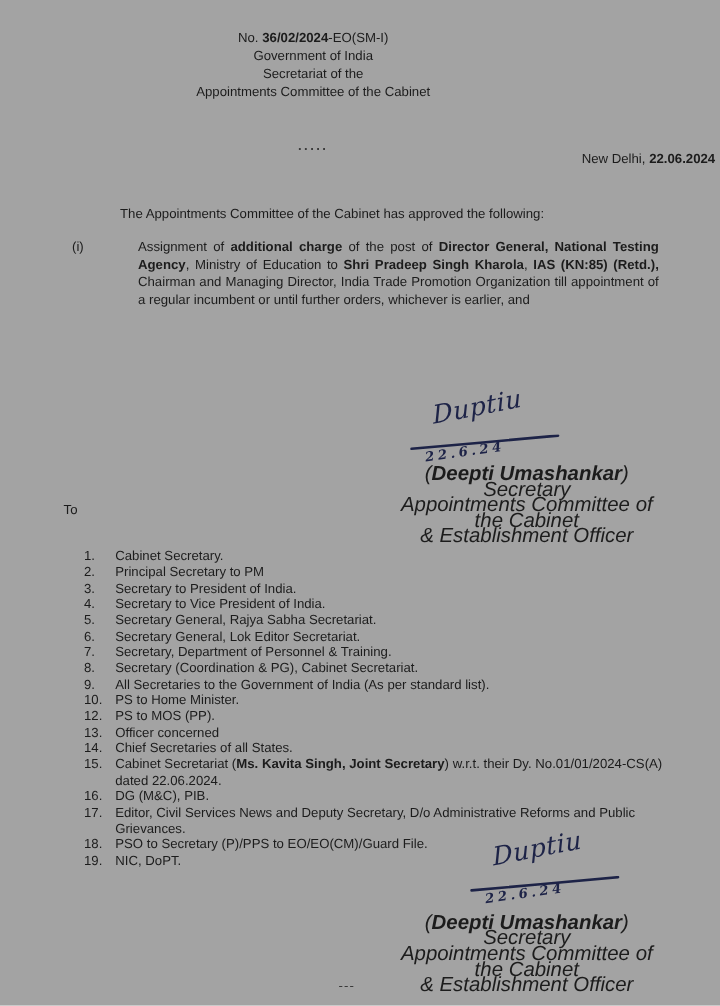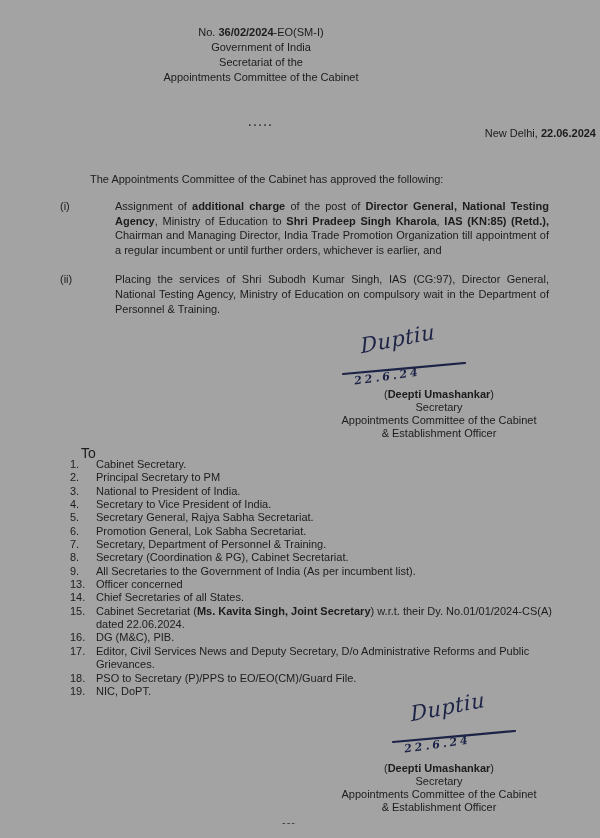--- a/index.html
+++ b/index.html
@@ -9,41 +9,41 @@
     overflow:hidden;margin:0 auto;
     --ink:#1d2347;
   }
   .abs{position:absolute;}
   .b{font-weight:bold;}
 
   .header{top:25px;left:11px;width:500px;text-align:center;font-size:11px;line-height:15px;}
   .sep{top:116px;left:11px;width:500px;text-align:center;font-size:11px;letter-spacing:2px;font-weight:bold;color:#3a3a3a;}
   .dateline{top:127px;left:0;width:548px;text-align:right;font-size:11px;margin-left:48px;}
 
-  .intro{top:173px;left:90px;width:460px;font-size:11px;}
+  .intro{top:173px;left:100px;width:460px;font-size:11px;}
 
   .approvals{top:199px;left:60px;width:489px;font-size:11px;line-height:14.6px;}
   .appr-row{display:flex;margin-bottom:15px;}
   .appr-marker{width:55px;flex:none;}
   .appr-text{flex:1;text-align:justify;}
 
   .sig-hand{width:145px;height:64px;color:var(--ink);}
   .sig-hand-1{top:326px;left:338px;}
   .sig-hand-2{top:694px;left:388px;}
   .sig-script{position:absolute;top:1px;left:22px;font-family:"DejaVu Serif",serif;font-style:italic;
     font-size:21px;transform:rotate(-11deg) skewX(-6deg);white-space:nowrap;letter-spacing:0.5px;}
   .sig-underline{position:absolute;top:36px;left:2px;}
   .sig-date{position:absolute;top:44px;left:16px;font-family:"DejaVu Serif",serif;font-style:italic;
     font-weight:bold;font-size:11px;transform:rotate(-8deg);letter-spacing:3px;white-space:nowrap;}
 
-  .sig-typed{width:234px;text-align:center;font-size:11px;line-height:13px;}
+  .sig-typed{width:234px;text-align:center;font-size:17px;line-height:13px;font-style:italic;}
   .sig-typed-1{top:388px;left:322px;}
   .sig-typed-2{top:762px;left:322px;}
 
-  .to-label{top:445px;left:53px;font-size:14px;margin-left:28px;}
+  .to-label{top:419px;left:53px;font-size:11px;}
   .recipients{top:458px;left:70px;width:482px;font-size:11px;line-height:13.35px;}
   .rcp-row{display:flex;}
   .rcp-num{width:26px;flex:none;}
   .rcp-text{flex:1;}
 
   .footer-mark{top:816px;left:282px;font-size:11px;letter-spacing:1px;color:#3a3a3a;}
 </style>
 </head>
 <body>
 
@@ -59,24 +59,20 @@
   <div class="abs sep">.....</div>
 
   <div class="abs dateline"><span>New Delhi, </span><span class="b">22.06.2024</span></div>
 
   <div class="abs intro">The Appointments Committee of the Cabinet has approved the following:</div>
 
   <div class="abs approvals">
       <div class="appr-row">
         <div class="appr-marker">(i)</div>
         <div class="appr-text"><span>Assignment of </span><span class="b">additional charge</span><span> of the post of </span><span class="b">Director General, National Testing Agency</span><span>, Ministry of Education to </span><span class="b">Shri Pradeep Singh Kharola</span><span>, </span><span class="b">IAS (KN:85) (Retd.),</span><span> Chairman and Managing Director, India Trade Promotion Organization till appointment of a regular incumbent or until further orders, whichever is earlier, and</span></div>
-      </div>
-      <div class="appr-row">
-        <div class="appr-marker">(ii)</div>
-        <div class="appr-text"><span>Placing the services of Shri Subodh Kumar Singh, IAS (CG:97), Director General, National Testing Agency, Ministry of Education on compulsory wait in the Department of Personnel &amp; Training.</span></div>
       </div>
     </div>
 
   <div class="abs sig-hand sig-hand-1">
     <div class="sig-script">Duptiu</div>
     <svg class="sig-underline" width="128" height="14" viewBox="0 0 128 14">
       <path d="M3 12 C 40 9, 90 4, 125 1" fill="none" stroke="var(--ink)" stroke-width="2.2" stroke-linecap="round"></path>
     </svg>
     <div class="sig-date">22.6.24</div>
   </div>
@@ -96,45 +92,53 @@
       <div class="rcp-row">
         <div class="rcp-num">1.</div>
         <div class="rcp-text"><span>Cabinet Secretary.</span></div>
       </div>
       <div class="rcp-row">
         <div class="rcp-num">2.</div>
         <div class="rcp-text"><span>Principal Secretary to PM</span></div>
       </div>
       <div class="rcp-row">
         <div class="rcp-num">3.</div>
-        <div class="rcp-text"><span>National to President of India.</span></div>
+        <div class="rcp-text"><span>Secretary to President of India.</span></div>
       </div>
       <div class="rcp-row">
         <div class="rcp-num">4.</div>
         <div class="rcp-text"><span>Secretary to Vice President of India.</span></div>
       </div>
       <div class="rcp-row">
         <div class="rcp-num">5.</div>
         <div class="rcp-text"><span>Secretary General, Rajya Sabha Secretariat.</span></div>
       </div>
       <div class="rcp-row">
         <div class="rcp-num">6.</div>
-        <div class="rcp-text"><span>Promotion General, Lok Sabha Secretariat.</span></div>
+        <div class="rcp-text"><span>Secretary General, Lok Editor Secretariat.</span></div>
       </div>
       <div class="rcp-row">
         <div class="rcp-num">7.</div>
         <div class="rcp-text"><span>Secretary, Department of Personnel &amp; Training.</span></div>
       </div>
       <div class="rcp-row">
         <div class="rcp-num">8.</div>
         <div class="rcp-text"><span>Secretary (Coordination &amp; PG), Cabinet Secretariat.</span></div>
       </div>
       <div class="rcp-row">
         <div class="rcp-num">9.</div>
-        <div class="rcp-text"><span>All Secretaries to the Government of India (As per incumbent list).</span></div>
+        <div class="rcp-text"><span>All Secretaries to the Government of India (As per standard list).</span></div>
+      </div>
+      <div class="rcp-row">
+        <div class="rcp-num">10.</div>
+        <div class="rcp-text"><span>PS to Home Minister.</span></div>
+      </div>
+      <div class="rcp-row">
+        <div class="rcp-num">12.</div>
+        <div class="rcp-text"><span>PS to MOS (PP).</span></div>
       </div>
       <div class="rcp-row">
         <div class="rcp-num">13.</div>
         <div class="rcp-text"><span>Officer concerned</span></div>
       </div>
       <div class="rcp-row">
         <div class="rcp-num">14.</div>
         <div class="rcp-text"><span>Chief Secretaries of all States.</span></div>
       </div>
       <div class="rcp-row">

